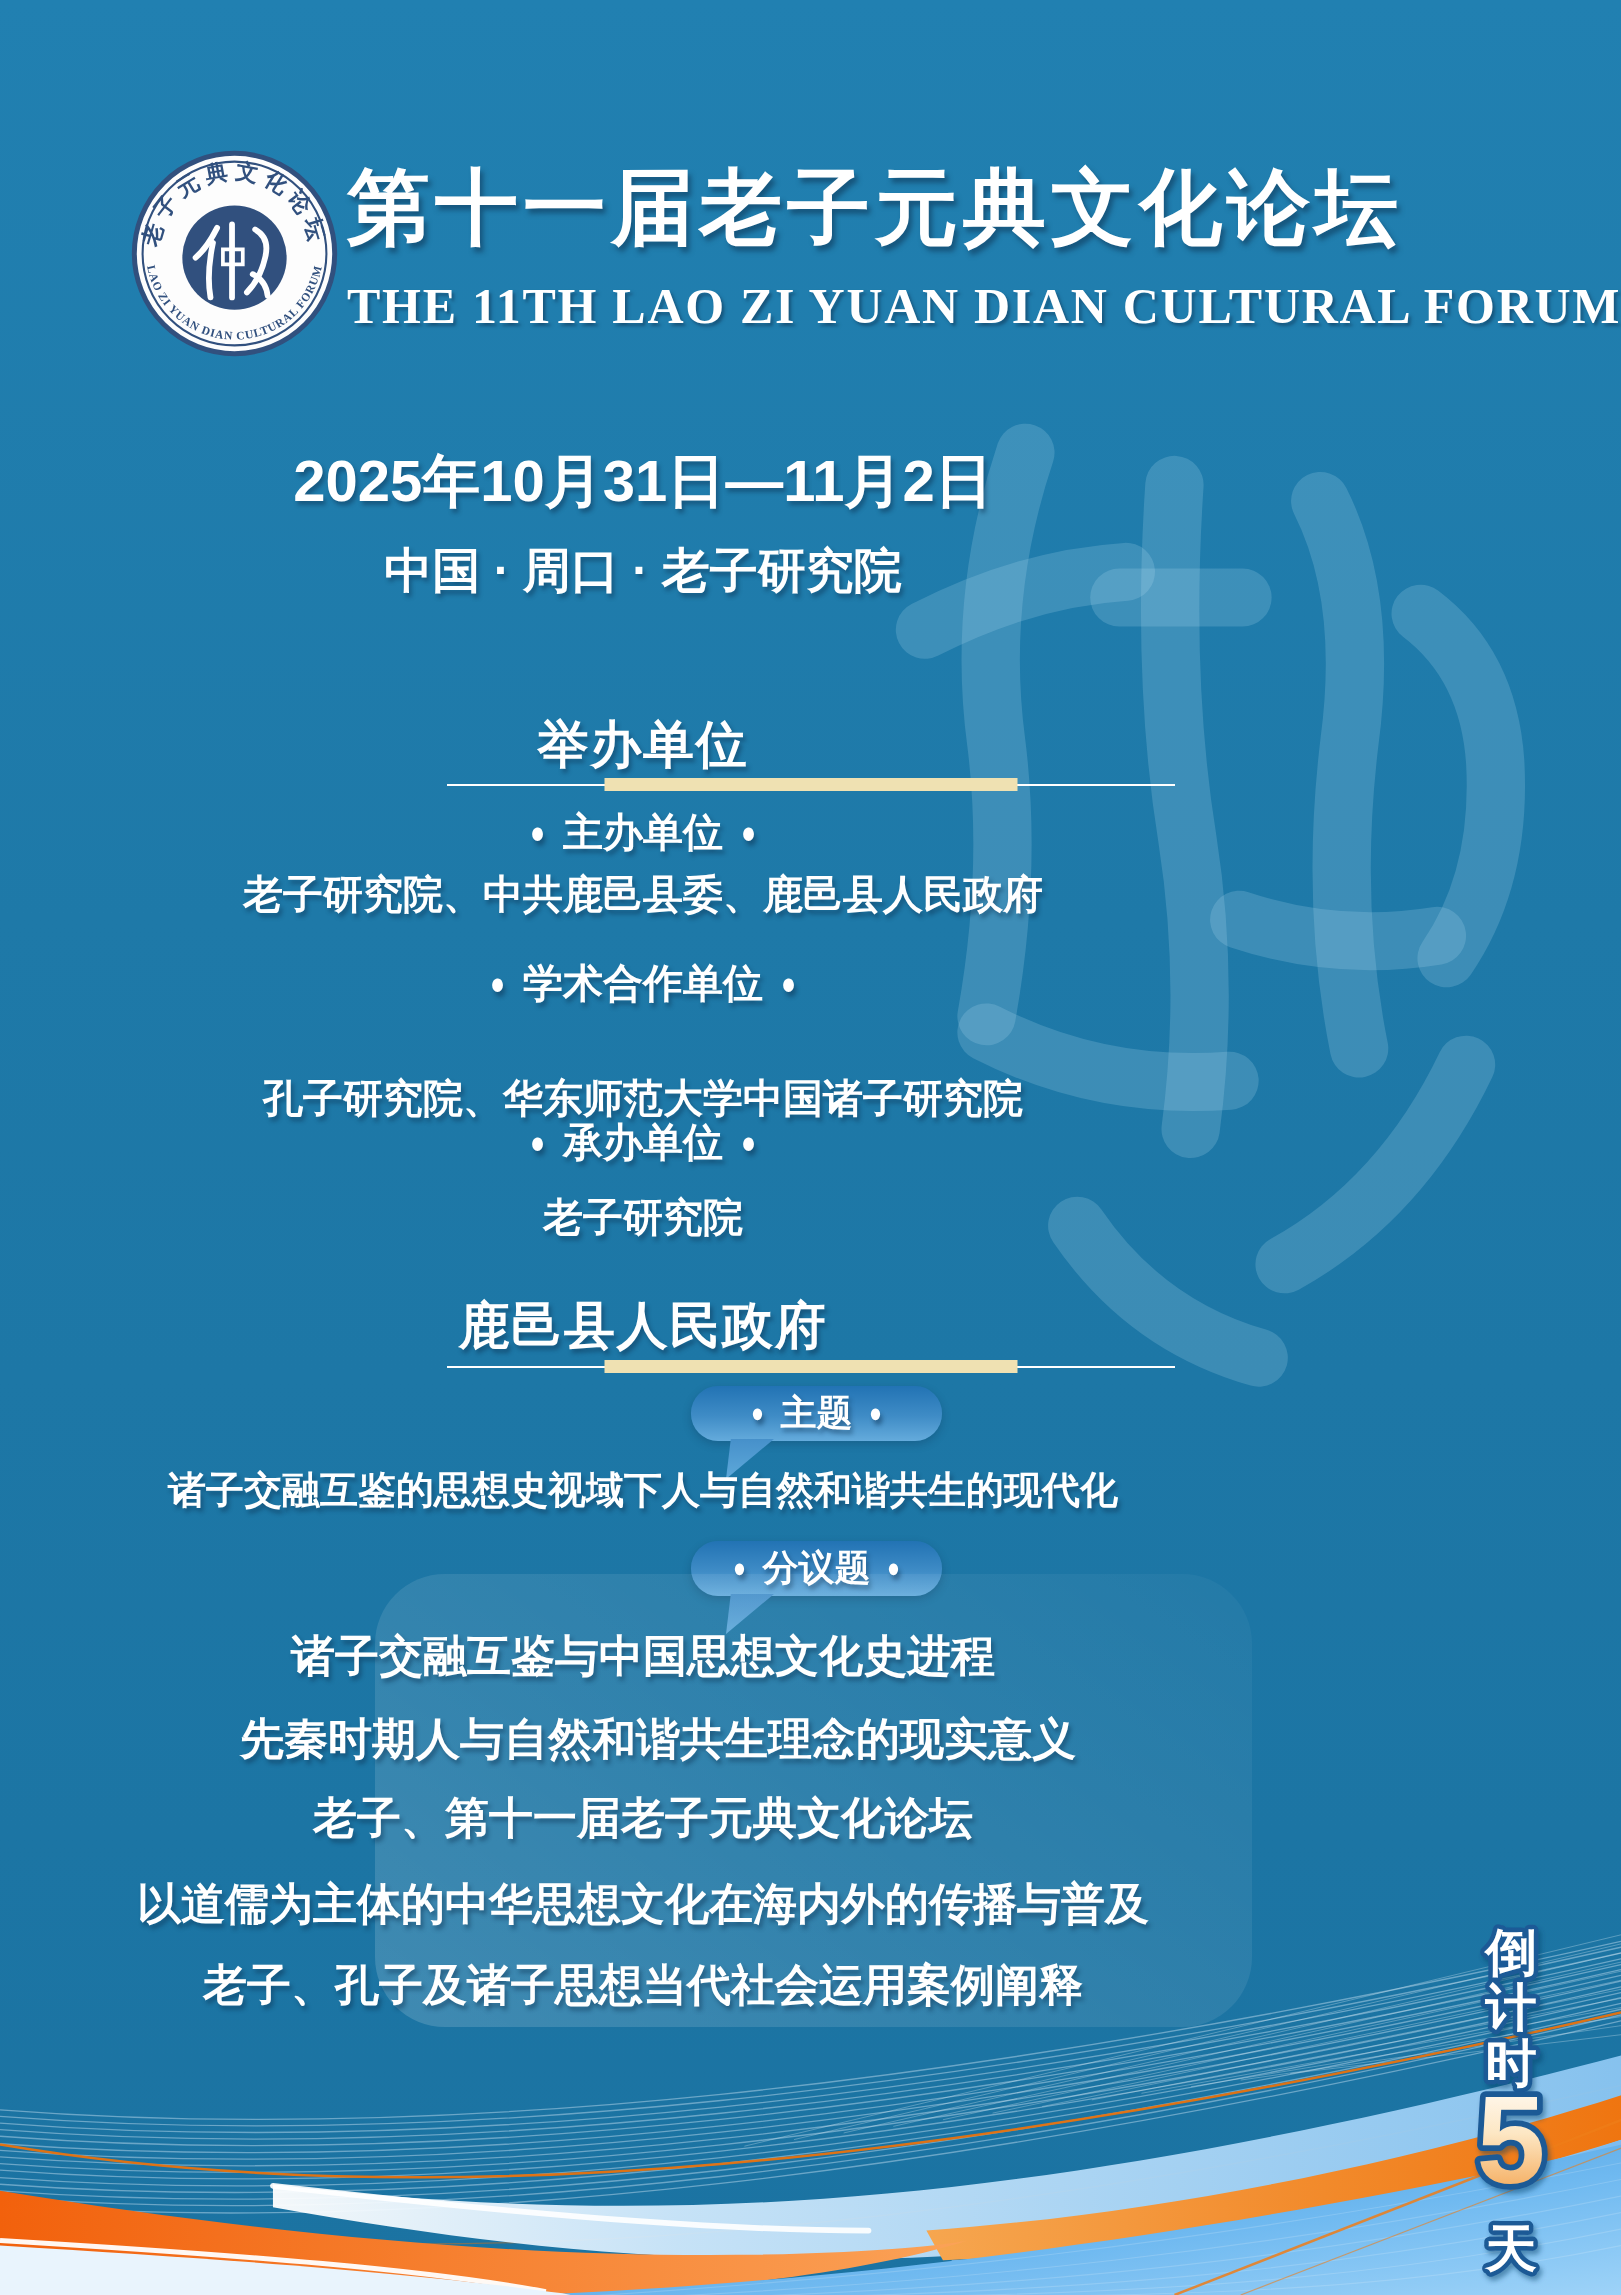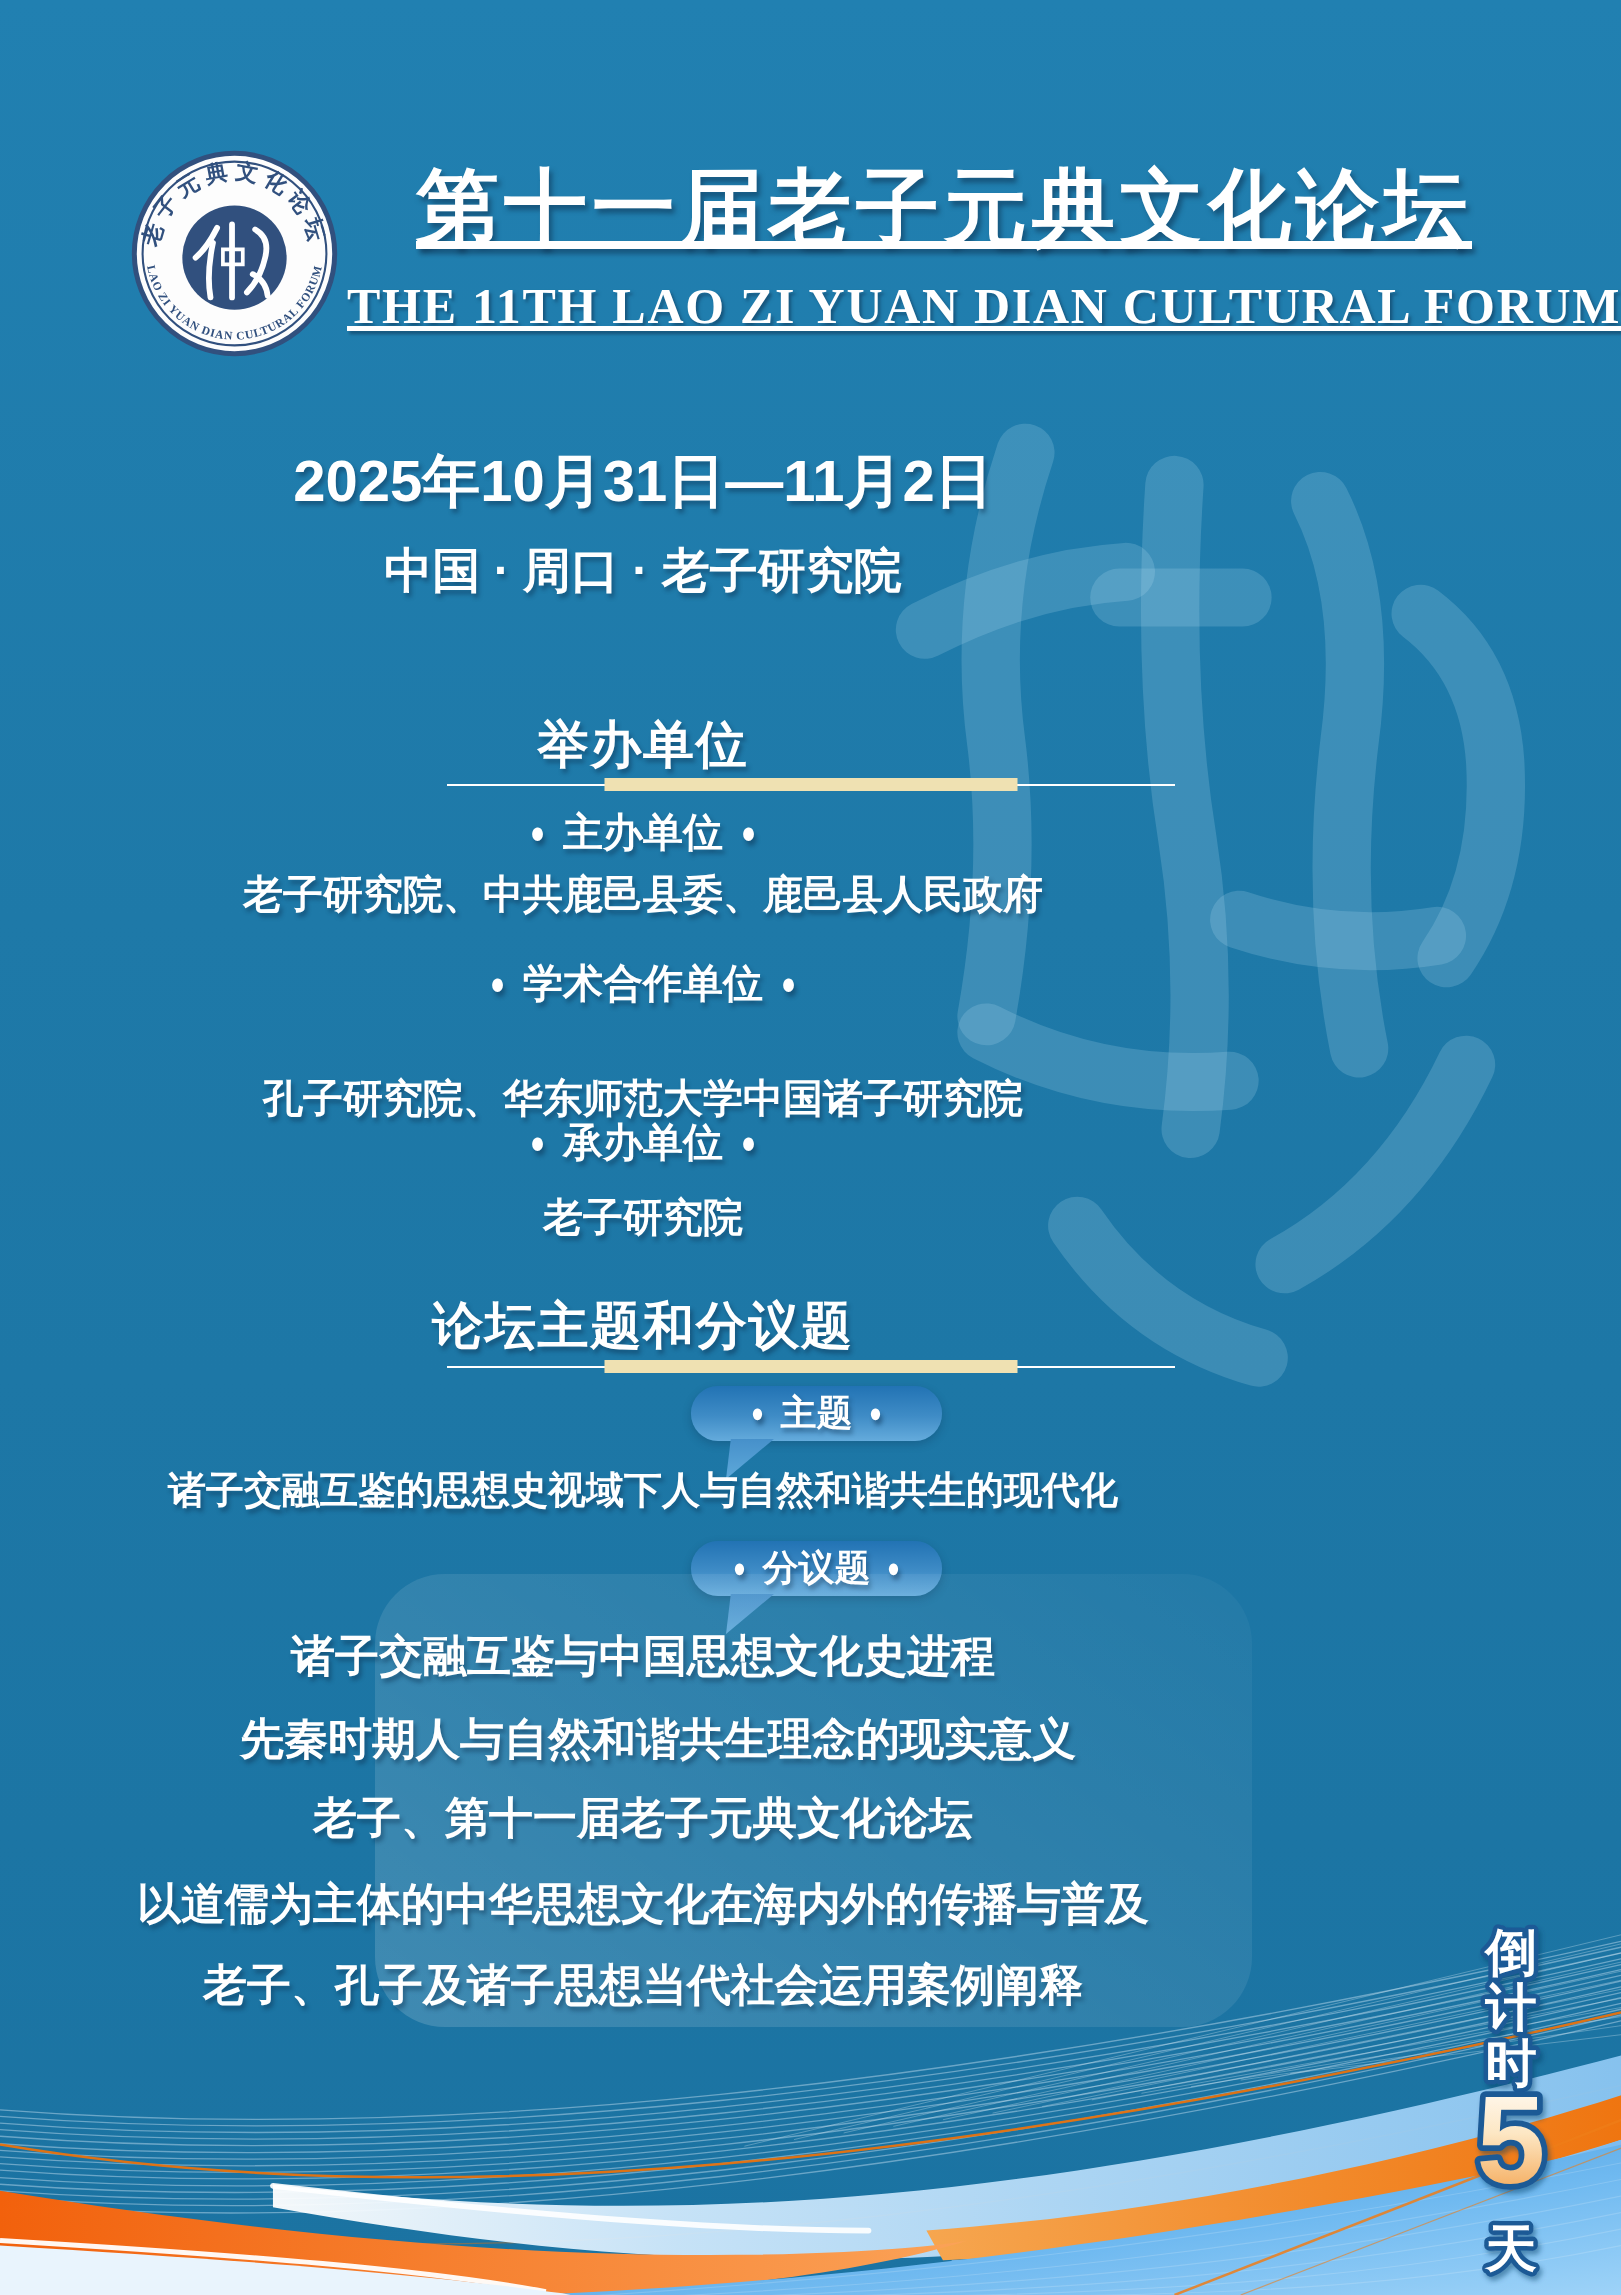--- a/index.html
+++ b/index.html
@@ -5,21 +5,21 @@
   html,body{margin:0;padding:0;}
   body{
     width:1622px;height:2295px;position:relative;overflow:hidden;
     background:linear-gradient(180deg,#2180b1 0%,#1e79a8 40%,#1b73a2 100%);
     font-family:"Liberation Sans",sans-serif;color:#ffffff;
   }
   .abs{position:absolute;}
   .ctr{left:0;width:1286px;text-align:center;}
   .shadowed{text-shadow:2.5px 4.1px 4.1px rgba(12,45,75,.45);}
   
-  .title-block{left:347px;top:164px;width:1125px;text-align:right;text-decoration:underline;}
+  .title-block{left:347px;top:164px;width:1125px;text-align:left;}
   .title-cn{
     font-family:"Liberation Serif",serif;font-weight:700;font-size:83px;
     letter-spacing:5px;line-height:1.08;white-space:nowrap;
     text-shadow:3.3px 5px 5px rgba(12,45,75,.5);
   }
   .title-en{
     font-family:"Liberation Serif",serif;font-weight:700;font-size:50px;
     letter-spacing:1.7px;margin-top:23px;white-space:nowrap;
     text-shadow:2.5px 3.3px 3.3px rgba(12,45,75,.5);
   }
@@ -203,21 +203,21 @@
 
 <div class="abs ctr org-label shadowed" style="top:1115px;">
   <span class="dotline">
     <span class="dot">●</span>
     <span>承办单位</span>
     <span class="dot">●</span>
   </span>
 </div>
 <div class="abs ctr org-value shadowed" style="top:1190px;">老子研究院</div>
 
-<div class="abs ctr sec-h shadowed" style="top:1292px;">论坛主题和分议题</div>
+<div class="abs ctr sec-h shadowed" style="top:1292px;">鹿邑县人民政府</div>
 <div class="abs divider" style="top:1360px;">
   <div class="line"></div>
   <div class="accent"></div>
 </div>
 
 <div class="abs bubble shadowed" style="top:1386px;">
   <span class="dotline">
     <span class="dot">●</span>
     <span>主题</span>
     <span class="dot">●</span>

